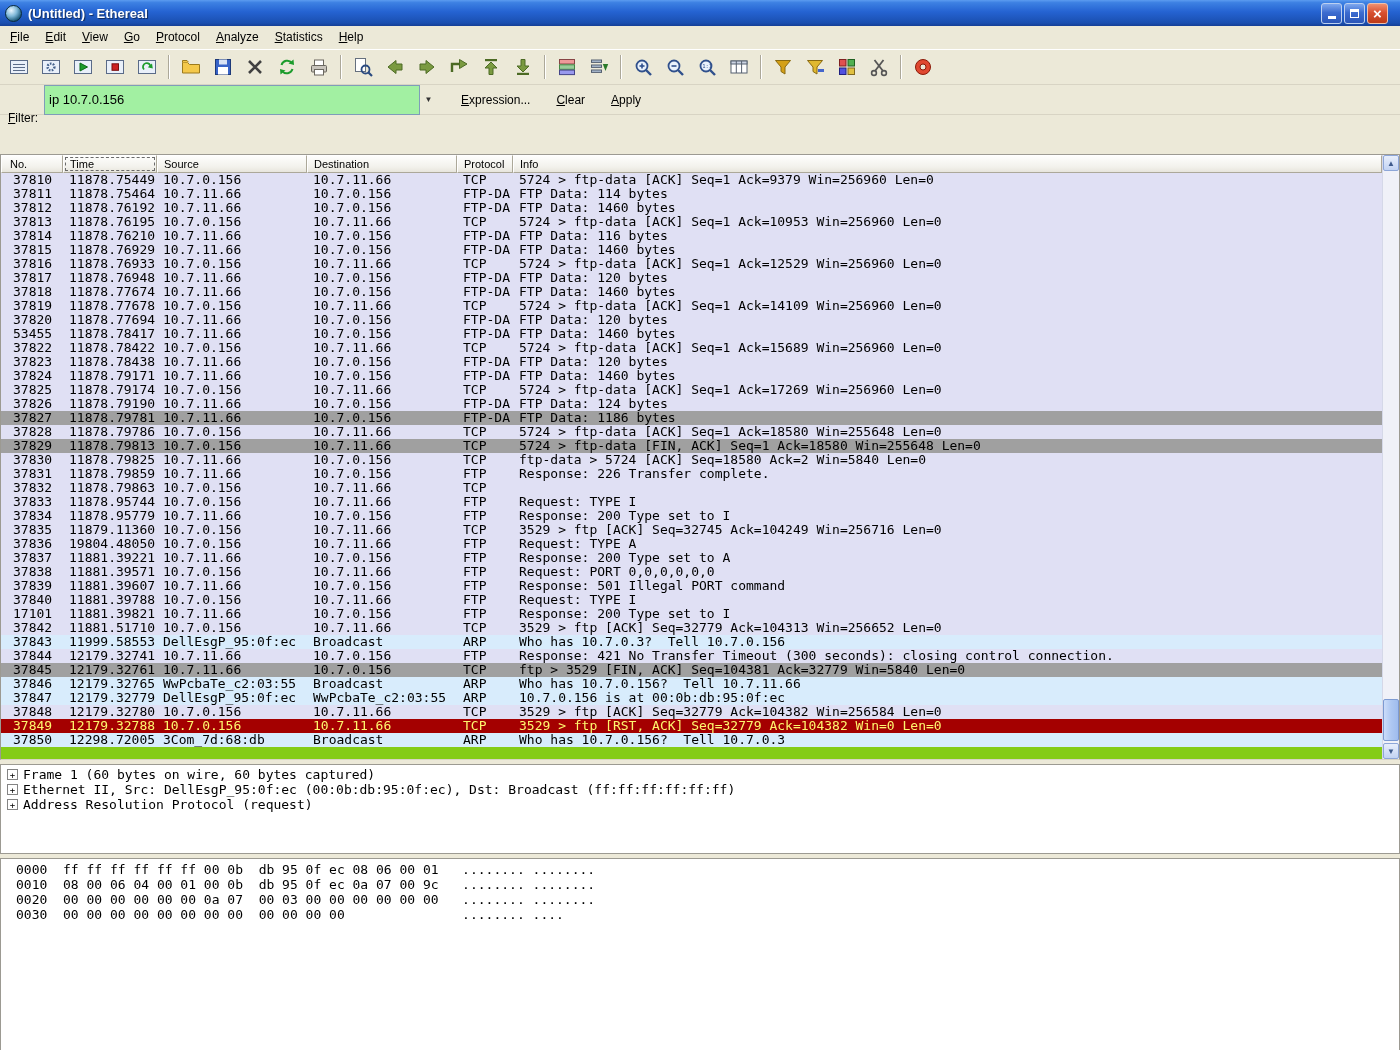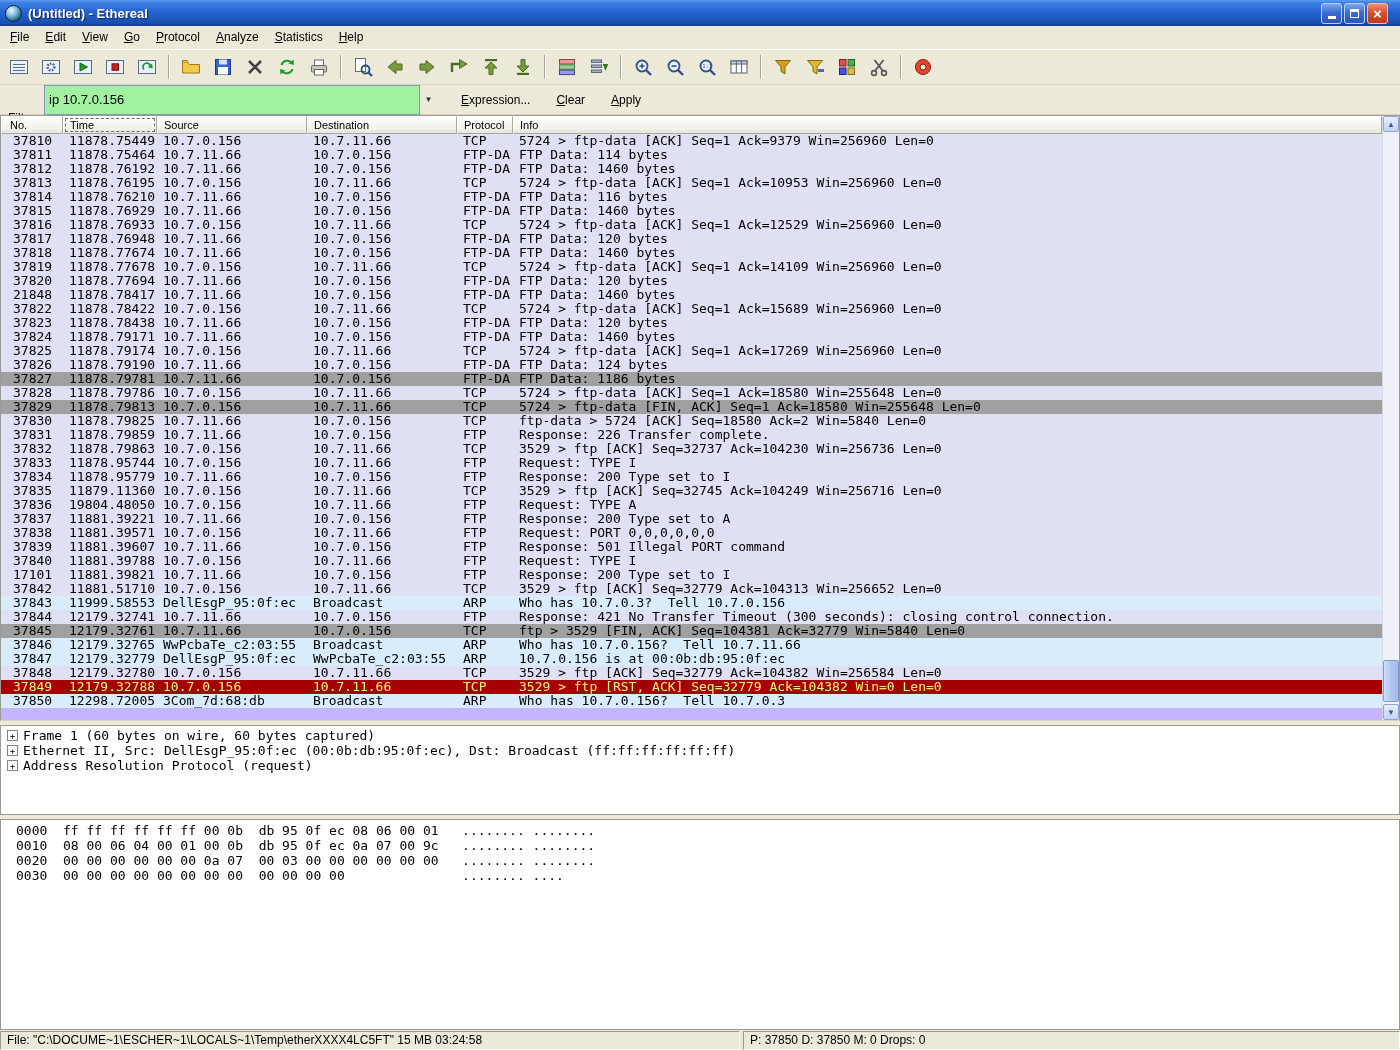--- a/index.html
+++ b/index.html
@@ -37,21 +37,21 @@
   .filterbar { height:30px; display:flex; align-items:center; padding-left:8px; background:var(--chrome_bg,#ECE9D8); border-bottom:1px solid #D8D4C4; }
   .filter-label { font-size:12px; margin-right:6px;margin-top:37px; }
   .filter-label::first-letter, .fbtn::first-letter { text-decoration:underline; }
   .filter-input { width:376px; height:21px; border:1px solid #7F9DB9; background:var(--filter_bg,#A2F0A2);
     font:13px "Liberation Sans",sans-serif; padding:14px 4px; color:#000; }
   .filter-drop { width:17px; height:21px; display:flex; align-items:center; justify-content:center;
     font-size:8px; color:#333; margin-right:14px; }
   .fbtn { font-size:12px; padding:3px 9px; color:#000; border:1px solid transparent; border-radius:2px; margin-right:6px; }
 
   
-  .packet-list { height:606px; position:relative; background:#c4b5fd; border:1px solid #9C9A92; border-bottom-color:#D8D4C4; }
+  .packet-list { height:606px; position:relative; background:#84cc16; border:1px solid #9C9A92; border-bottom-color:#D8D4C4;margin-top:39px; }
   .phead, .prow { display:grid; grid-template-columns:62px 94px 150px 150px 56px minmax(0,1fr); width:calc(100% - 17px); }
   .phead { height:18px; }
   .hcell { border-top:1px solid #FFF; border-left:1px solid #FFF; border-right:1px solid #ACA899; border-bottom:1px solid #ACA899;
     background:linear-gradient(180deg,#FEFEFD,#F2F1EB 70%,#E7E5DC); font-size:11px; line-height:16px;
     padding-left:6px; white-space:nowrap; overflow:hidden; color:#000; }
   .hcell.no { padding-left:8px; }
   .hcell.time { outline:1px dashed #6A6A6A; outline-offset:-3px; }
   .prows { height:574px; overflow:hidden; background:#fff; }
   .prow { height:14px; overflow:hidden; background:var(--row_tcp,#E0E0F4); }
   .cell { font:13px/14px "DejaVu Sans Mono","Liberation Mono",monospace; white-space:pre; overflow:hidden; padding-left:6px; color:#000; }
@@ -410,21 +410,21 @@
         </div>
         <div class="prow row-tcp">
           <span class="cell c-no">37820</span>
           <span class="cell c-time">11878.77694</span>
           <span class="cell c-src">10.7.11.66</span>
           <span class="cell c-dst">10.7.0.156</span>
           <span class="cell c-proto">FTP-DA</span>
           <span class="cell c-info">FTP Data: 120 bytes</span>
         </div>
         <div class="prow row-tcp">
-          <span class="cell c-no">21848</span>
+          <span class="cell c-no">53455</span>
           <span class="cell c-time">11878.78417</span>
           <span class="cell c-src">10.7.11.66</span>
           <span class="cell c-dst">10.7.0.156</span>
           <span class="cell c-proto">FTP-DA</span>
           <span class="cell c-info">FTP Data: 1460 bytes</span>
         </div>
         <div class="prow row-tcp">
           <span class="cell c-no">37822</span>
           <span class="cell c-time">11878.78422</span>
           <span class="cell c-src">10.7.0.156</span>
@@ -503,21 +503,20 @@
           <span class="cell c-dst">10.7.0.156</span>
           <span class="cell c-proto">FTP</span>
           <span class="cell c-info">Response: 226 Transfer complete.</span>
         </div>
         <div class="prow row-tcp">
           <span class="cell c-no">37832</span>
           <span class="cell c-time">11878.79863</span>
           <span class="cell c-src">10.7.0.156</span>
           <span class="cell c-dst">10.7.11.66</span>
           <span class="cell c-proto">TCP</span>
-          <span class="cell c-info">3529 &gt; ftp [ACK] Seq=32737 Ack=104230 Win=256736 Len=0</span>
         </div>
         <div class="prow row-tcp">
           <span class="cell c-no">37833</span>
           <span class="cell c-time">11878.95744</span>
           <span class="cell c-src">10.7.0.156</span>
           <span class="cell c-dst">10.7.11.66</span>
           <span class="cell c-proto">FTP</span>
           <span class="cell c-info">Request: TYPE I</span>
         </div>
         <div class="prow row-tcp">

